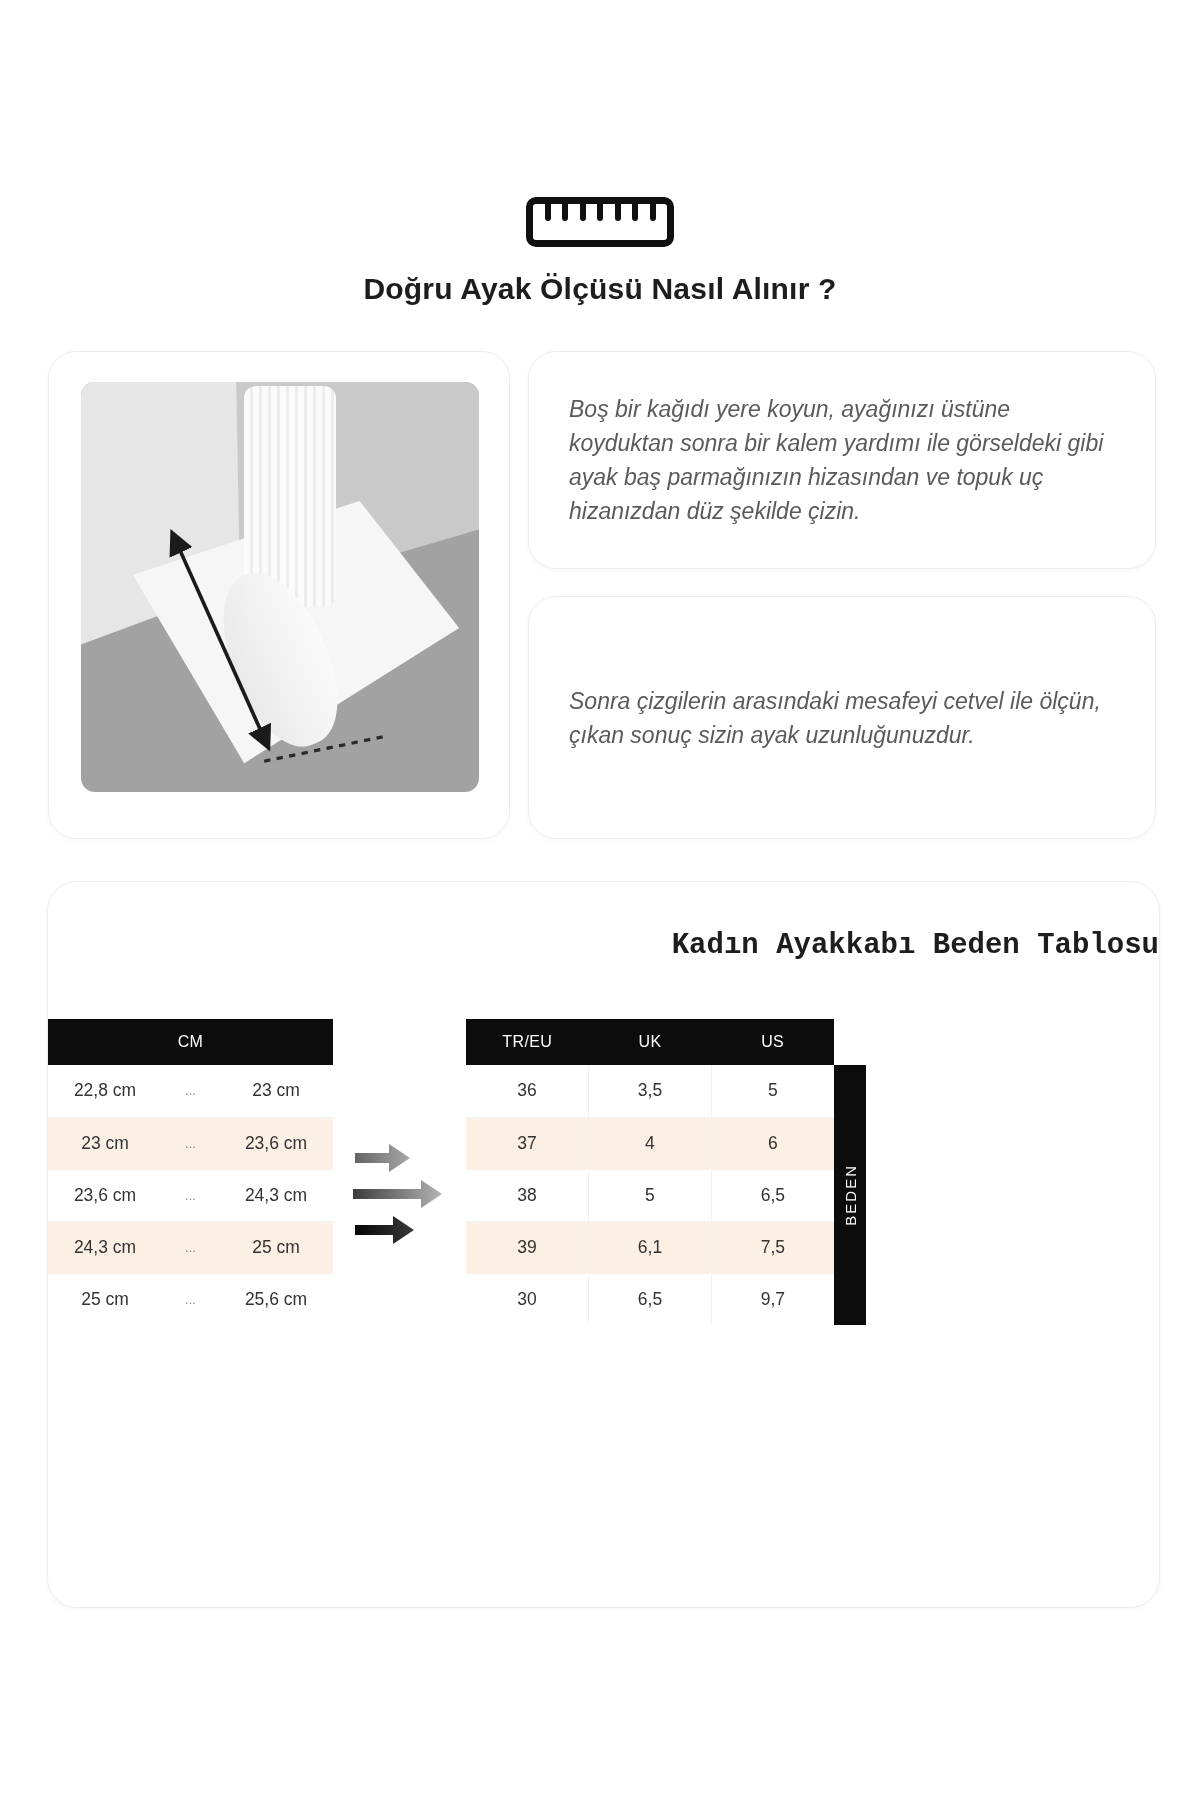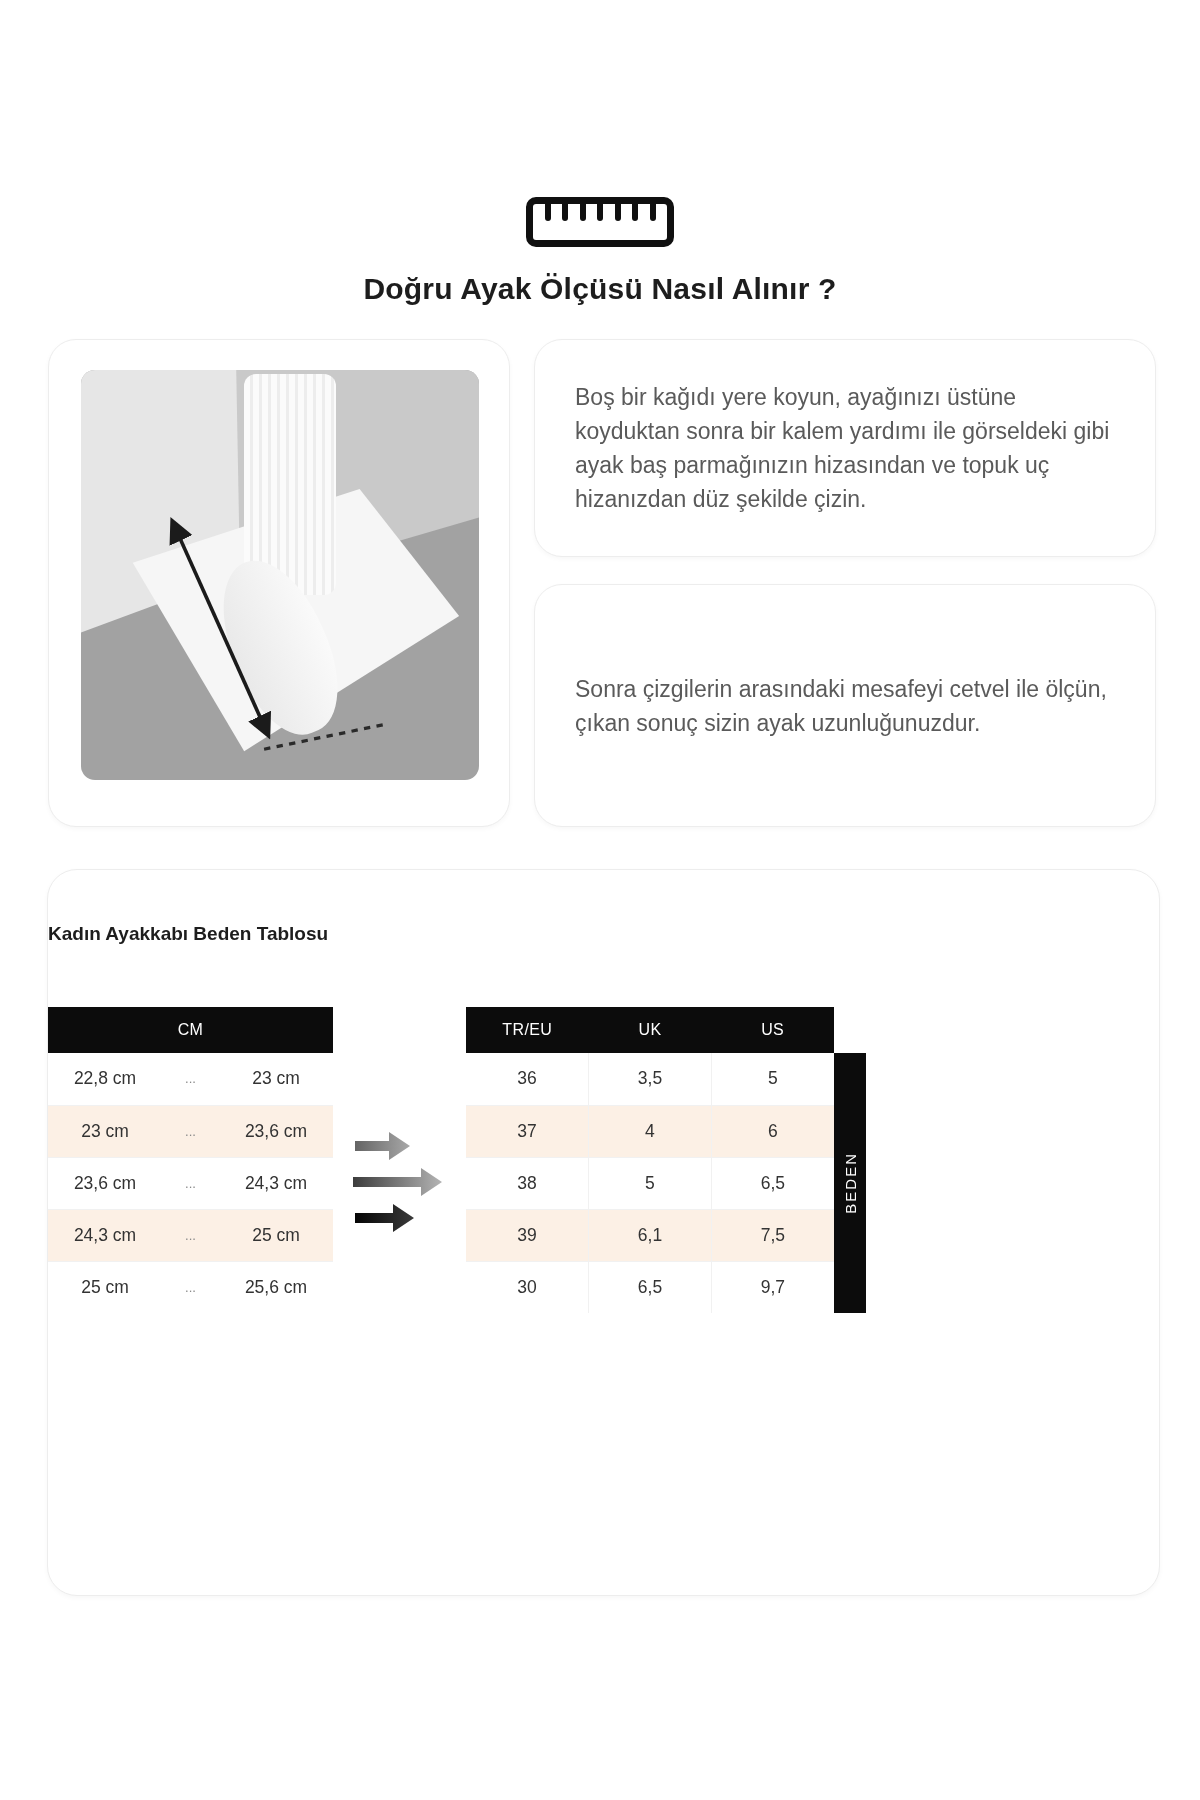--- a/index.html
+++ b/index.html
@@ -16,21 +16,21 @@
   body{font-family:"Liberation Sans","DejaVu Sans",sans-serif;}
   .page{position:relative;width:1200px;height:1800px;background:#fff;overflow:hidden;}
 
   
   .ruler{width:148px;height:50px;margin:197px auto 0;border:7px solid #101010;border-radius:10px;
          display:flex;justify-content:space-evenly;align-items:flex-start;padding-top:0;}
   .ruler span{width:6px;height:17px;background:#101010;border-radius:0 0 3px 3px;}
 
   h1{margin-top:24px;text-align:center;font-size:30px;line-height:36px;font-weight:700;color:var(--ink);letter-spacing:.2px;}
 
-  .row{display:flex;gap:24px;margin:32px 44px 0 48px;height:488px;}
+  .row{display:flex;gap:18px;margin:44px 44px 0 48px;height:488px;font-style:italic;}
   .card{background:#fff;border:1px solid var(--card-border);border-radius:28px;box-shadow:0 2px 5px rgba(0,0,0,.035);}
 
   .photo-card{width:462px;height:488px;padding:30px 30px 46px 32px;}
   .photo{position:relative;width:100%;height:100%;border-radius:14px;overflow:hidden;background:#a2a2a2;}
   .wall-left{position:absolute;inset:0;background:#e6e6e6;
              clip-path:polygon(0 0,44% 0,39% 50%,0 64%);}
   .wall-right{position:absolute;inset:0;background:#c9c9c9;
              clip-path:polygon(39% 0,100% 0,100% 36%,40% 53%);}
   .paper{position:absolute;inset:0;background:#f6f6f6;
          clip-path:polygon(13% 47%,70% 29%,95% 60%,41% 93%);}
@@ -41,21 +41,21 @@
   .ph-arrow{position:absolute;inset:0;width:100%;height:100%;}
 
   .col{flex:1;display:flex;flex-direction:column;gap:27px;}
   .text-card{padding:34px 40px;display:flex;align-items:center;}
   .text-card.first{height:218px;}
   .text-card.second{height:243px;}
   .text-card p{font-size:23px;line-height:34px;color:var(--text-gray);}
 
   
   .size-card{margin:42px 0 0 47px;width:1113px;height:727px;border-radius:30px;}
-  .size-card h2{padding-top:46px;text-align:left;font-size:19px;line-height:35px;font-weight:700;color:var(--ink);}
+  .size-card h2{padding-top:46px;text-align:right;font-size:29px;line-height:35px;font-weight:700;color:var(--ink);font-family:Liberation Mono, monospace;}
   .tables{display:flex;justify-content:flex-start;align-items:flex-start;margin-top:56px;}
 
   table{border-collapse:collapse;}
   th{background:var(--table-black);color:#fff;font-size:16px;font-weight:500;height:46px;letter-spacing:.4px;}
   td{text-align:center;height:52px;font-size:17.5px;color:var(--cell-text);}
   tbody tr:not(:last-child) td{border-bottom:1px solid var(--row-line);}
   tbody tr:nth-child(even) td{background:var(--peach);}
   td.dots{font-size:13px;color:#8a8a8a;}
 
   .cm-table{width:285px;}

